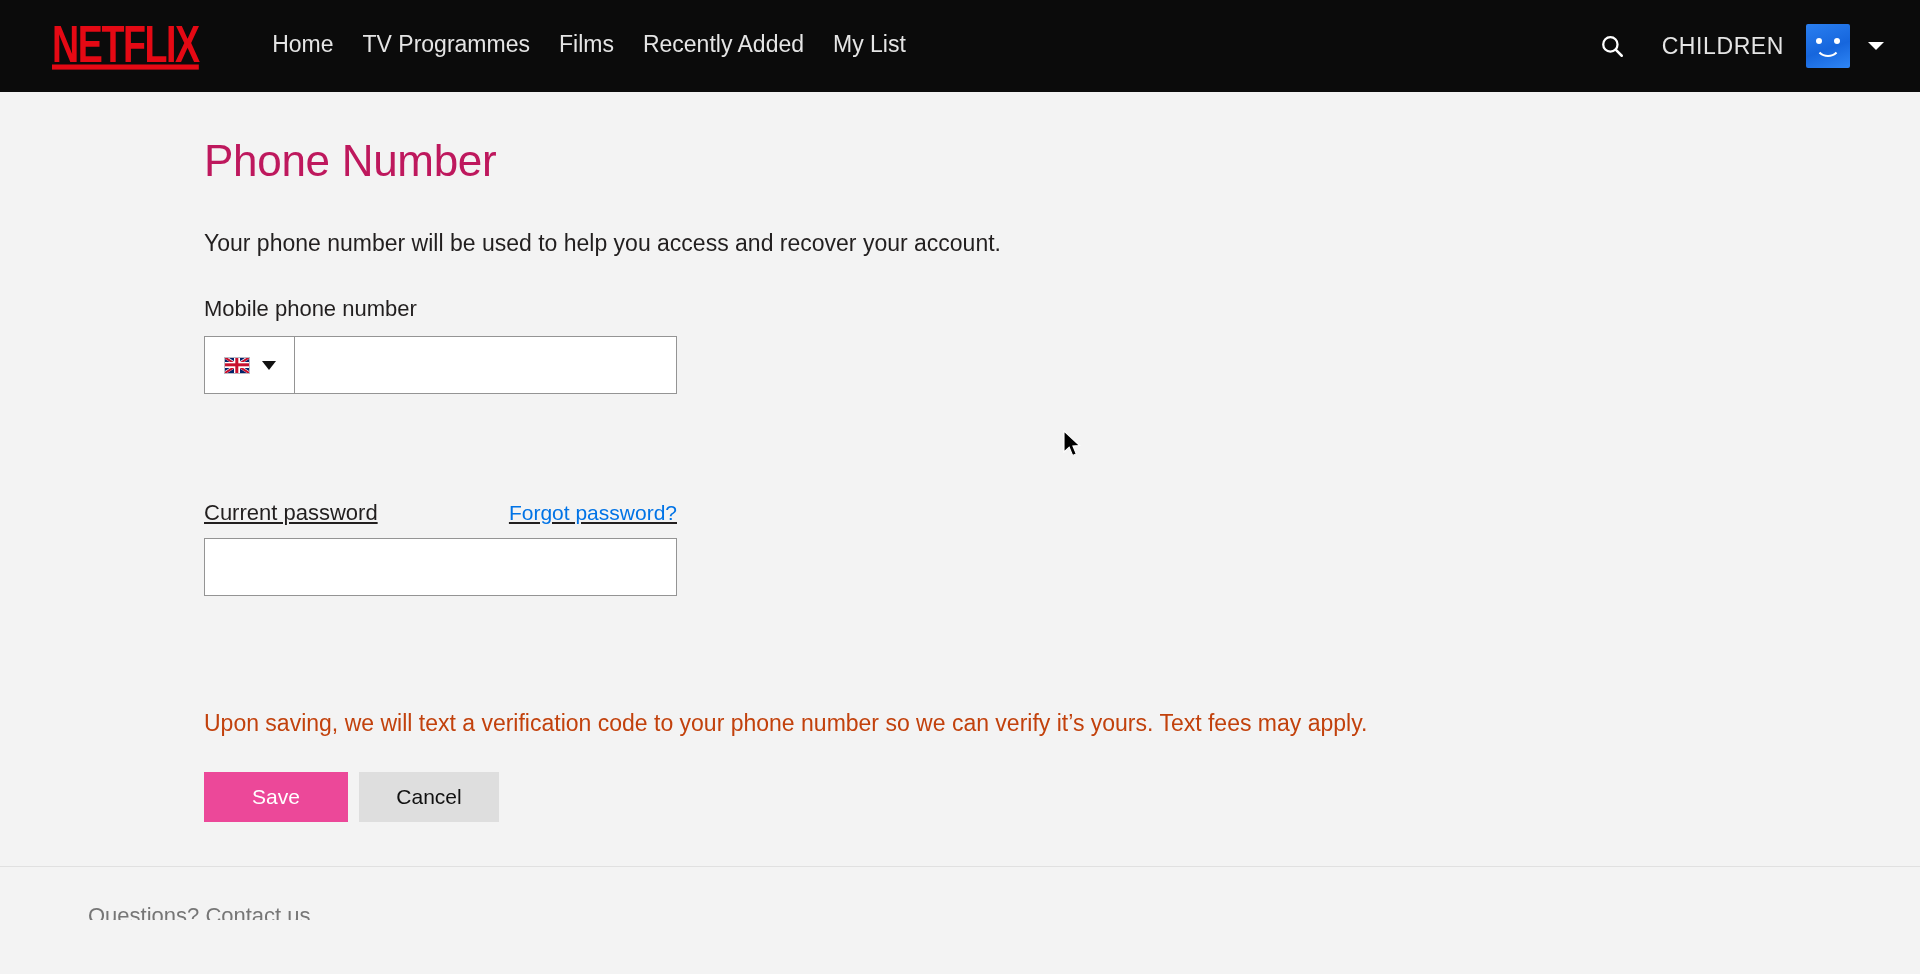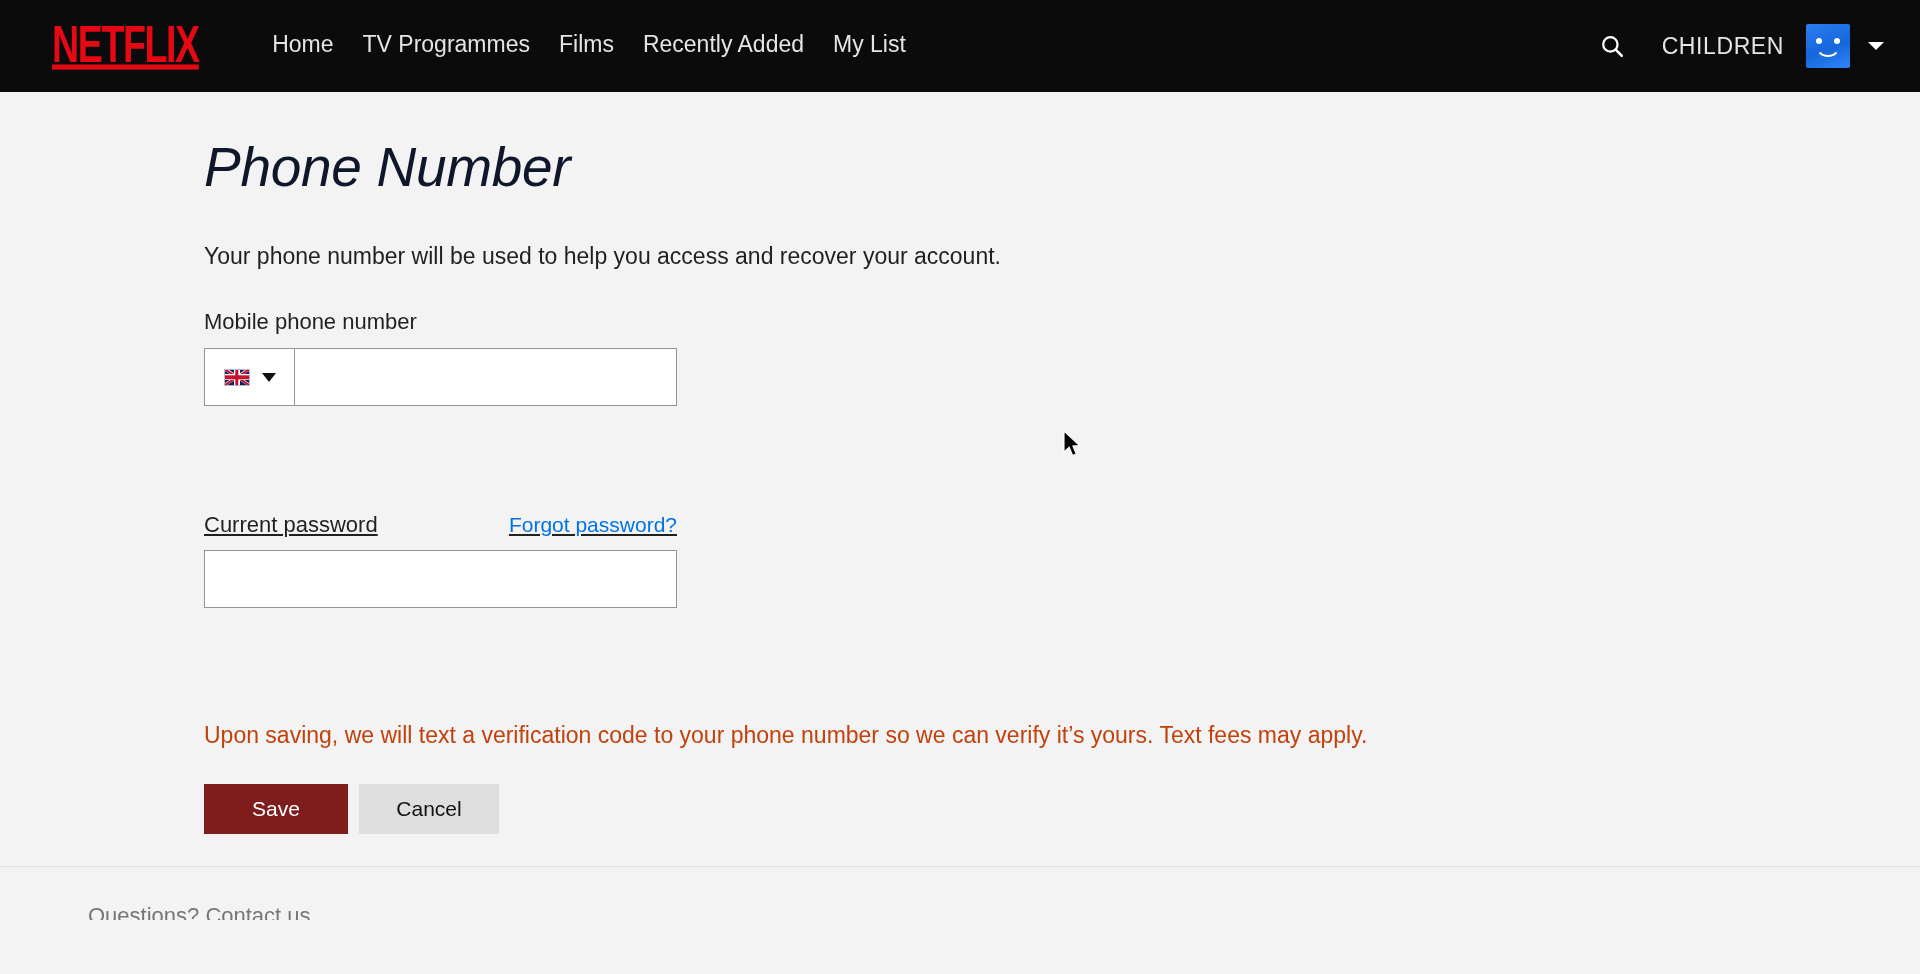--- a/index.html
+++ b/index.html
@@ -133,26 +133,25 @@
     height: 828px;
     background: #f3f3f3;
   }
 
   .content {
     padding-left: 204px;
     padding-top: 45px;
   }
 
   .page-title {
-    font-size: 55px;
+    font-size: 44px;
     font-weight: 300;
-    color: #0f172a;
+    color: #be185d;
     line-height: 1.1;
     letter-spacing: -0.3px;
-    font-style: italic;
   }
 
   .page-desc {
     margin-top: 43px;
     font-size: 23px;
     color: #221f1f;
     line-height: 1.35;
   }
 
   .field-block { margin-top: 36px; }
@@ -306,21 +305,21 @@
     font-size: 21px;
     border: none;
     cursor: pointer;
     line-height: 1;
     padding: 0;
   }
 
   .btn-save {
     width: 144px;
     height: 50px;
-    background: #7f1d1d;
+    background: #ec4899;
     color: #ffffff;
   }
 
   .btn-cancel {
     width: 140px;
     height: 50px;
     background: #dedede;
     color: #111111;
   }
 

